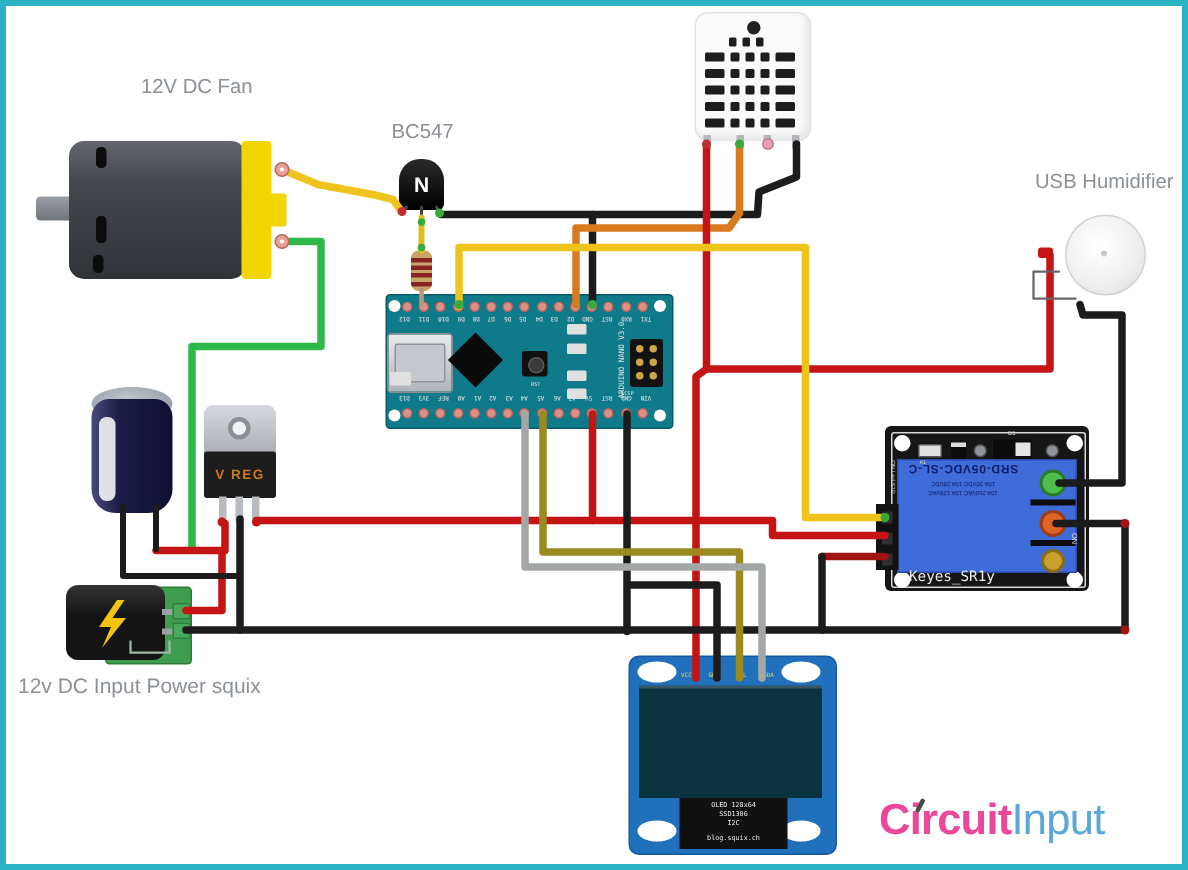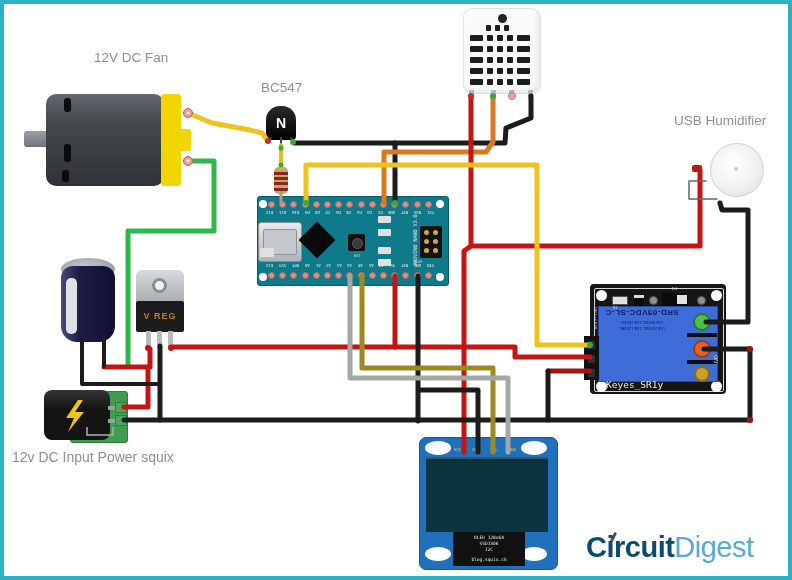--- a/index.html
+++ b/index.html
@@ -51,32 +51,32 @@
   .captop{left:61px;top:258px;width:54px;height:22px;background:radial-gradient(ellipse at 45% 40%,#c2c8d0,#9aa2ac 70%,#80888f);border-radius:50%;}
   .capstripe{left:66px;top:278px;width:11px;height:56px;background:rgba(255,255,255,.85);border-radius:5px;}
   .regtab{left:136px;top:270px;width:48px;height:34px;background:linear-gradient(#d6dade,#a8acb0);border-radius:6px 6px 0 0;}
   .regbody{left:136px;top:301px;width:48px;height:31px;background:#1c1c1c;border-radius:2px;color:#cc7a1a;font-weight:bold;font-size:9px;text-align:center;line-height:31px;letter-spacing:1px;}
   .regleg{width:5px;height:17px;background:#b8bcc0;}
   .jack{left:44px;top:390px;width:66px;height:50px;background:linear-gradient(#343434,#141414 40%);border-radius:8px;}
   .pcb{left:70px;top:391px;width:56px;height:50px;background:#3f9e4e;border:1px solid #2e7a3a;border-radius:3px;}
   .term{width:12px;height:11px;background:#4aa85a;border:1px solid #2e8040;box-sizing:border-box;}
   
   .logo{left:586px;top:531px;font-size:29px;letter-spacing:-.5px;z-index:5;}
-  .logo .p1{color:#0c4a6e;font-weight:bold;}
+  .logo .p1{color:#ec4899;font-weight:bold;}
   .logo .p2{color:#5aa8d8;font-weight:normal;}
   .accent{left:612px;top:532px;width:3px;height:10px;background:#4a4a4a;border-radius:2px;transform:rotate(28deg);z-index:6;}
 </style>
 </head>
 <body>
 
 <div id="canvas">
 
   <div class="a lbl" style="left:94px;top:50px;">12V DC Fan</div>
   <div class="a lbl" style="left:261px;top:80px;">BC547</div>
-  <div class="a lbl" style="left:674px;top:113px;">USB Humidifier</div>
+  <div class="a lbl" style="left:690px;top:113px;">USB Humidifier</div>
   <div class="a lbl" style="left:12px;top:449px;font-size:14px;">12v DC Input Power squix</div>
 
   <div class="a comp fan-shaft"></div>
   <div class="a comp fan-body">
     <div class="a fan-slot" style="left:18px;top:4px;height:14px;"></div>
     <div class="a fan-slot" style="left:18px;top:50px;height:18px;"></div>
     <div class="a fan-slot" style="left:16px;top:76px;height:12px;"></div>
   </div>
   <div class="a comp fan-cap"></div>
   <div class="a comp fan-tab"></div>
@@ -312,21 +312,21 @@
       <span class="pl">SDA</span>
     </div>
   <div class="a comp oledscr"></div>
   <div class="a comp infobox">
     <div>OLED 128x64</div>
     <div>SSD1306</div>
     <div>I2C</div>
     <div style="margin-top:4px;">blog.squix.ch</div>
   </div>
 
-  <div class="a logo"><span class="p1">Circuit</span><span class="p2">Digest</span></div>
+  <div class="a logo"><span class="p1">Circuit</span><span class="p2">Input</span></div>
   <div class="a accent"></div>
 
   <svg class="a wires" width="792" height="580" viewBox="0 0 792 580" fill="none" stroke-linecap="round" stroke-linejoin="round">
 
     <polyline points="271,138 268,142" stroke="#444" stroke-width="2"></polyline>
     <polyline points="281,138 281,145" stroke="#444" stroke-width="2"></polyline>
     <polyline points="291,138 293,142" stroke="#444" stroke-width="2"></polyline>
 
     <polyline points="188,113 212,123 250,130 262,133 267,140" stroke="#eec41c" stroke-width="5"></polyline>
     <polyline points="188,161 214,161 214,231 128,231 128,366" stroke="#2eb84a" stroke-width="5"></polyline>

